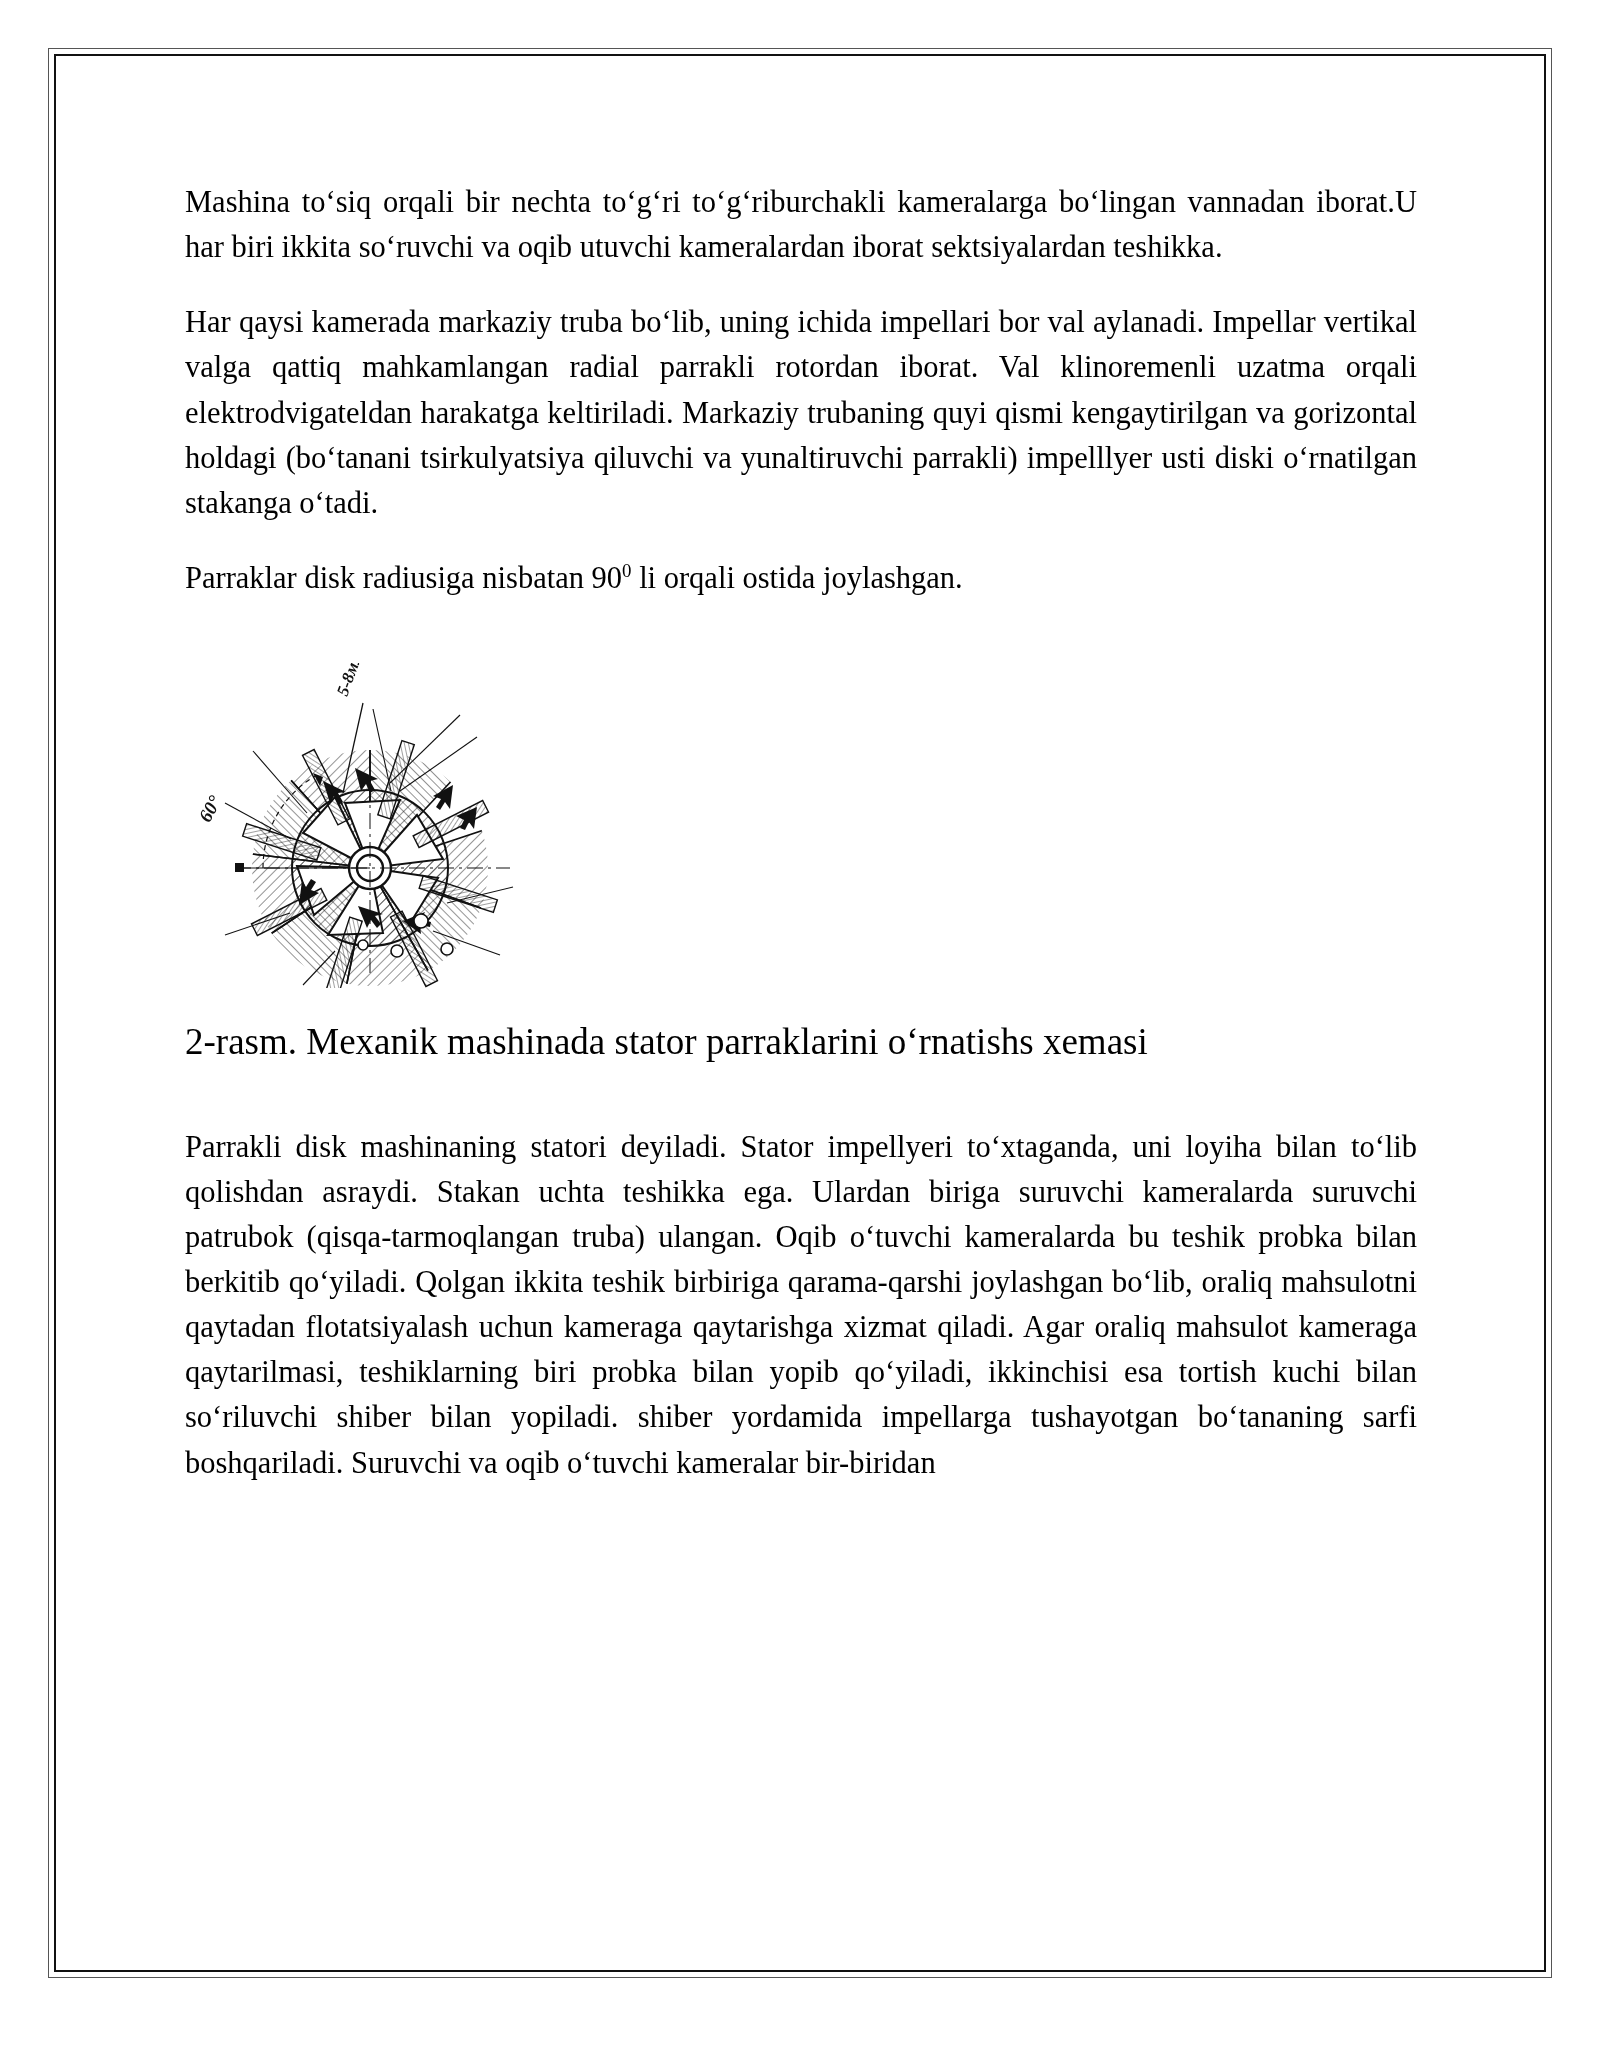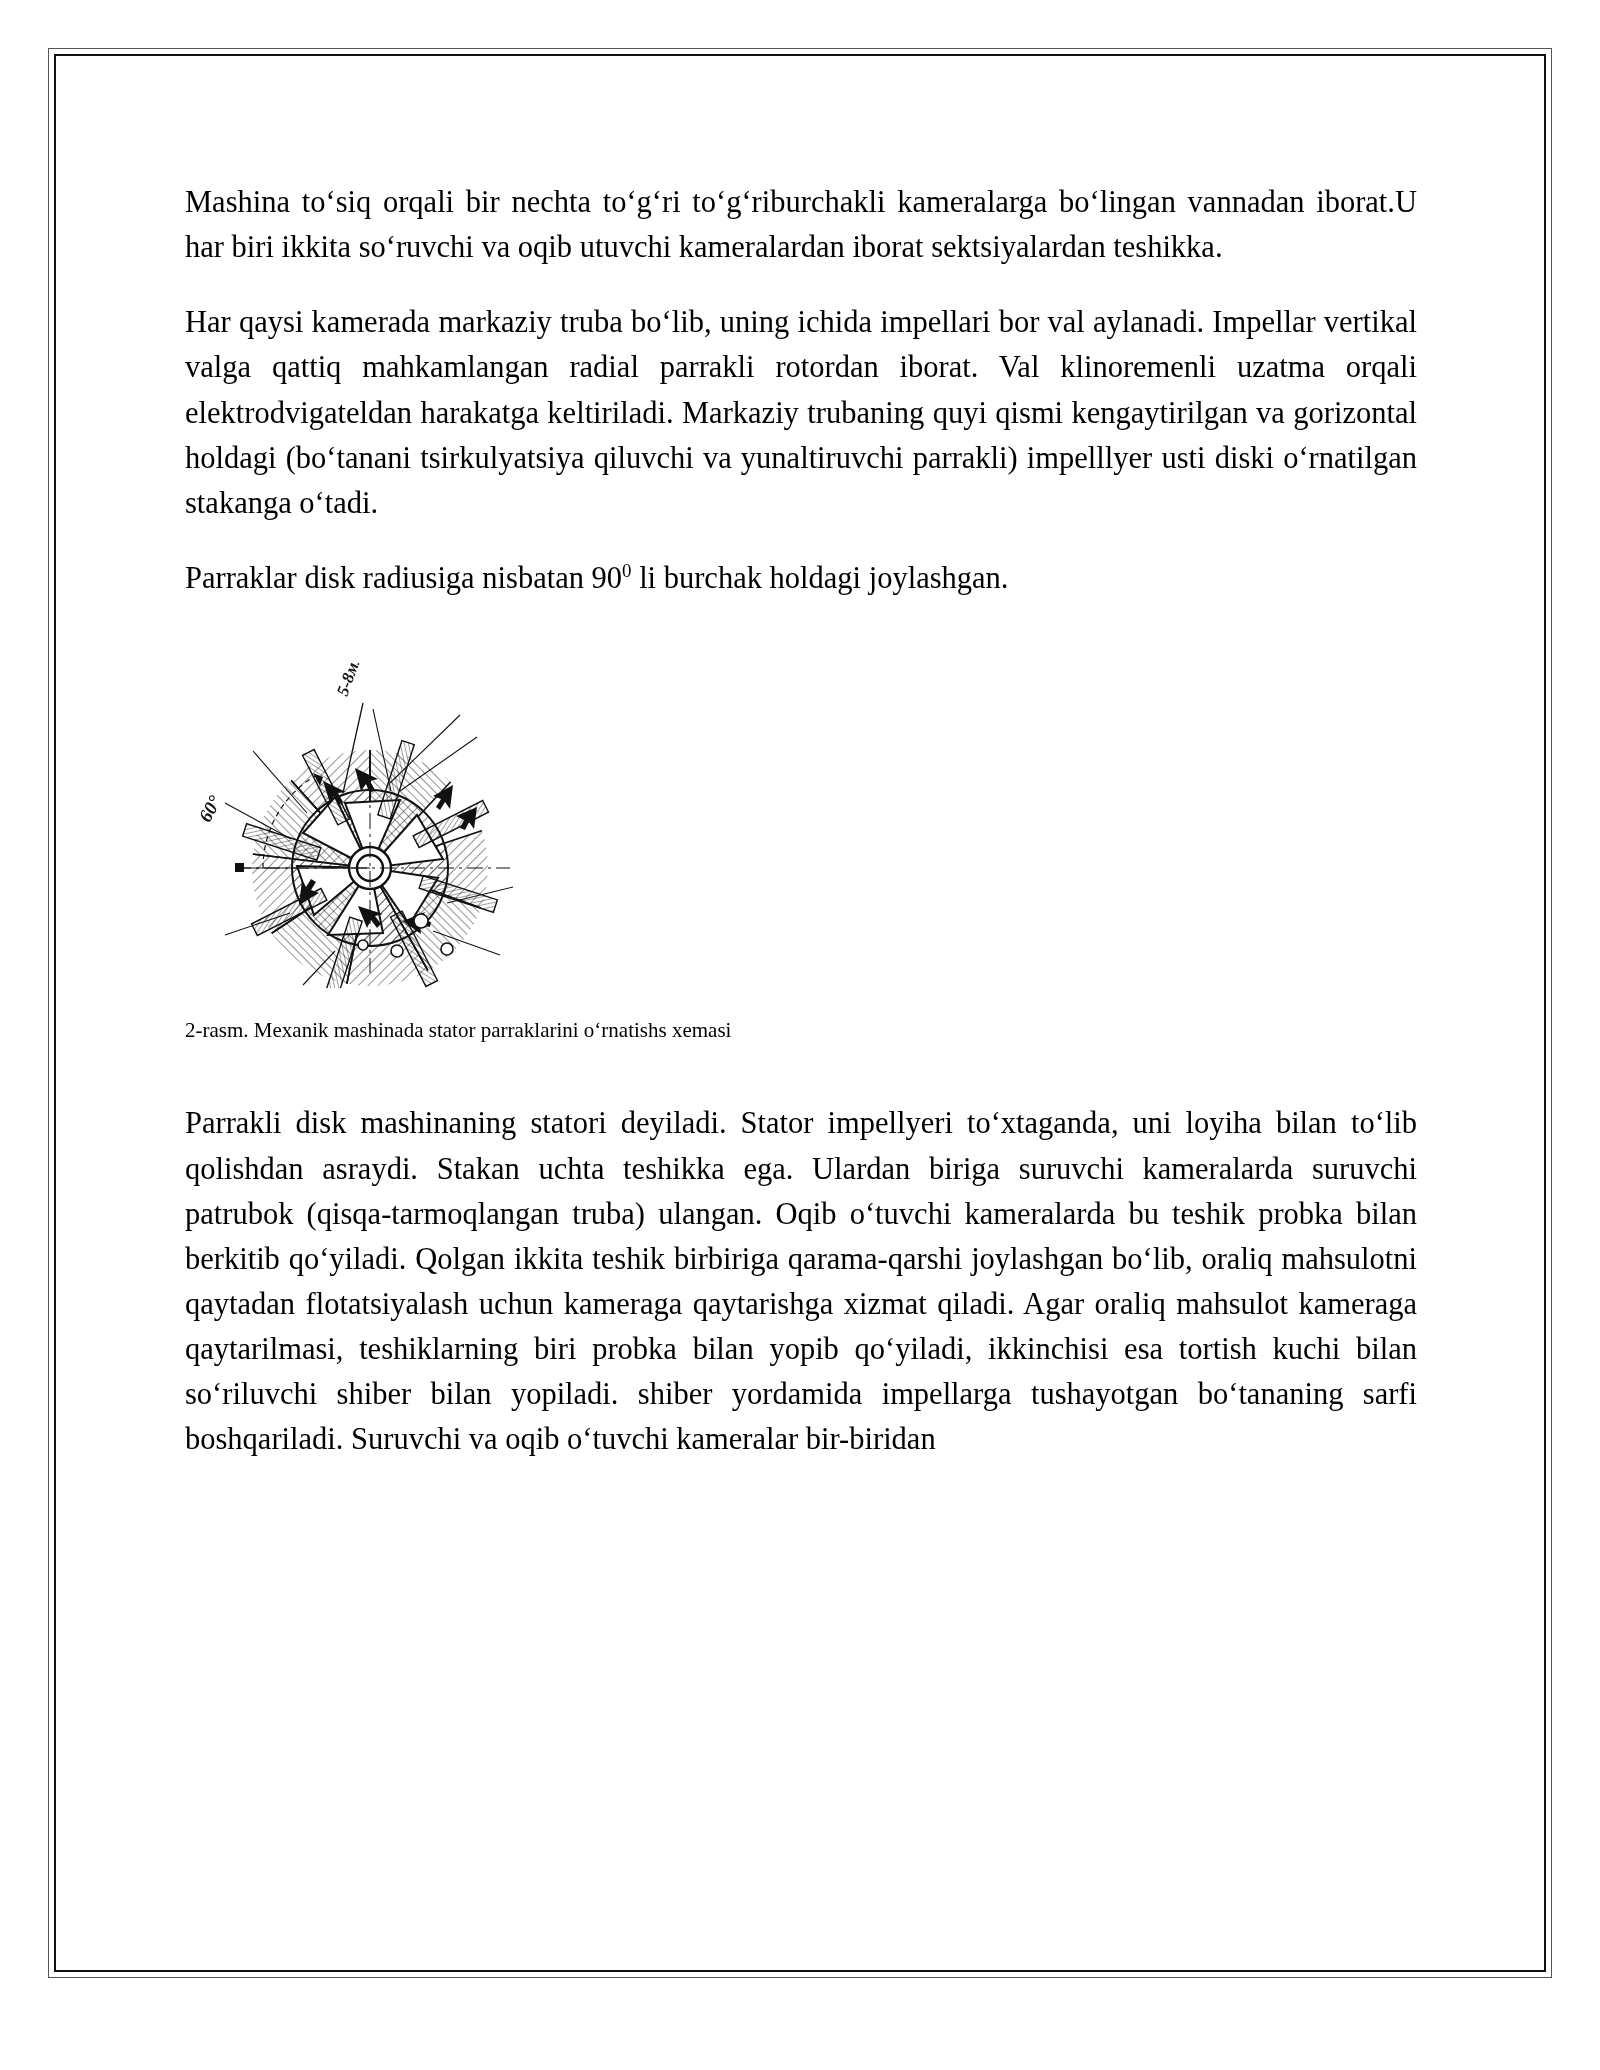--- a/index.html
+++ b/index.html
@@ -71,21 +71,21 @@
     position: absolute;
     left: 10px;
     top: 0;
     width: 320px;
     height: 325px;
   }
   #figure-svg { display: block; }
 
   p.caption {
     margin: 14px 0 0 0;
-    font-size: 21px;
+    font-size: 37px;
     line-height: 1.45;
     text-align: left;
   }
 
   #caption-block { margin-top: 22px; }
 
   #final-para { margin-top: 56px; }
 </style>
 </head>
 <body>
@@ -93,21 +93,21 @@
 <div id="page-frame">
   <div id="page-frame-inner"></div>
 </div>
 
 <div id="content">
 
   <p class="body">Mashina to‘siq orqali bir nechta to‘g‘ri to‘g‘riburchakli  kameralarga bo‘lingan vannadan iborat.U har biri ikkita so‘ruvchi va oqib utuvchi kameralardan iborat sektsiyalardan teshikka.</p>
 
   <p class="body">Har qaysi kamerada markaziy truba bo‘lib, uning ichida impellari bor val aylanadi. Impellar vertikal valga qattiq mahkamlangan radial parrakli rotordan iborat. Val klinoremenli uzatma orqali elektrodvigateldan harakatga keltiriladi. Markaziy trubaning quyi qismi kengaytirilgan va gorizontal holdagi (bo‘tanani tsirkulyatsiya qiluvchi va yunaltiruvchi parrakli) impelllyer usti diski o‘rnatilgan stakanga o‘tadi.</p>
 
-  <p class="body tight"><span>Parraklar disk radiusiga nisbatan 90</span><sup class="deg">0</sup><span> li burchak holdagi joylashgan.</span></p>
+  <p class="body tight"><span>Parraklar disk radiusiga nisbatan 90</span><sup class="deg">0</sup><span> li orqali ostida joylashgan.</span></p>
 
   <div id="figure-block">
     <div id="figure-wrap">
       <svg id="figure-svg" width="320" height="325" viewBox="0 0 320 325" xmlns="http://www.w3.org/2000/svg">
         <defs>
           <pattern id="hatchA" width="7" height="7" patternTransform="rotate(45)" patternUnits="userSpaceOnUse">
             <line x1="0" y1="0" x2="0" y2="7" stroke="#111" stroke-width="0.9"></line>
           </pattern>
           <pattern id="hatchB" width="6" height="6" patternTransform="rotate(-45)" patternUnits="userSpaceOnUse">
             <line x1="0" y1="0" x2="0" y2="6" stroke="#111" stroke-width="0.9"></line>

